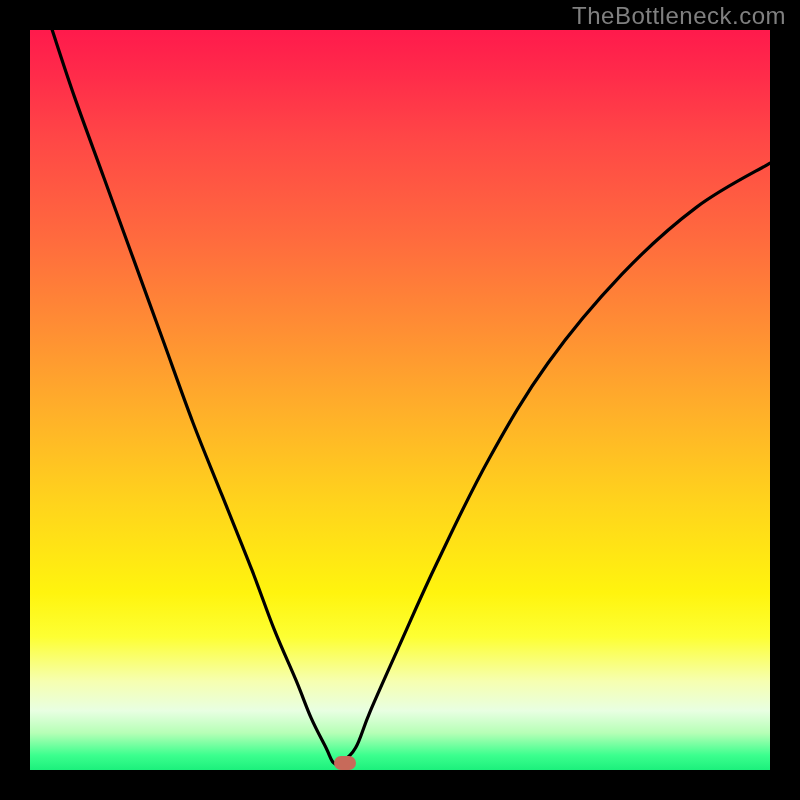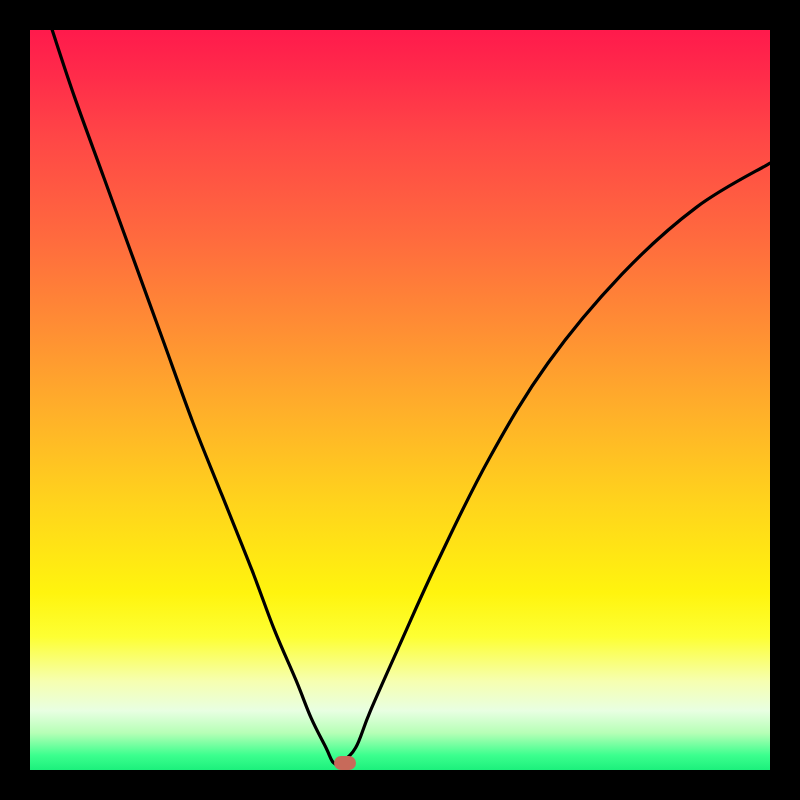--- a/index.html
+++ b/index.html
@@ -70,20 +70,21 @@
     background: #c76a5a;
     border-radius: 8px;
     z-index: 12;
     transform: translate(-50%, -50%);
   }
 </style>
 </head>
 <body>
 
 <div class="frame">
+  <div class="watermark">TheBottleneck.com</div>
 
   <div class="plot-area">
     <div class="gradient-bg"></div>
 
     <svg class="curve-svg" viewBox="0 0 740 740" preserveAspectRatio="none">
       <path id="curve-path" fill="none" stroke="#000" stroke-width="3.2" stroke-linecap="round" d="M 22.2,0 C 26.195999999999998,11.988000000000003 35.076,39.96000000000002 44.4,66.60000000000002 C 53.724,93.24000000000002 63.344,118.696 74,148 C 84.656,177.304 92.94400000000002,200.09600000000003 103.60000000000001,229.40000000000003 C 114.256,258.70400000000006 122.54399999999998,281.496 133.2,310.8 C 143.856,340.10400000000004 152.144,364.22800000000007 162.8,392.20000000000005 C 173.45600000000002,420.172 181.744,439.56 192.4,466.2 C 203.056,492.84 212.676,516.224 222,540.2 C 231.324,564.176 236.20800000000003,579.42 244.20000000000002,599.4 C 252.192,619.38 259.74,635.216 266.4,651.2 C 273.05999999999995,667.1840000000001 275.87199999999996,676.2120000000001 281.2,688.2 C 286.528,700.188 292.004,709.808 296,717.8 C 299.996,725.7919999999999 300.736,729.936 303.4,732.6 C 306.06399999999996,735.264 306.80400000000003,735.264 310.8,732.6 C 314.796,729.936 320.272,727.124 325.6,717.8 C 330.92800000000005,708.4759999999999 332.408,699.448 340.40000000000003,680.8 C 348.39200000000005,662.1519999999999 358.012,640.84 370,614.2 C 381.988,587.5600000000001 391.0160000000001,566.0999999999999 407.00000000000006,532.8 C 422.98400000000004,499.49999999999994 438.82000000000005,465.164 458.8,429.2 C 478.78,393.236 494.024,366.29999999999995 518,332.99999999999994 C 541.976,299.69999999999993 565.36,272.17199999999997 592,244.2 C 618.64,216.228 639.36,197.58 666,177.60000000000002 C 692.64,157.62000000000003 726.68,141.19200000000004 740,133.20000000000005"></path>
     </svg>
 
     <div id="marker" class="marker" style="left: 314.5px; top: 732.6px; background: rgb(199, 106, 90);"></div>
   </div>

